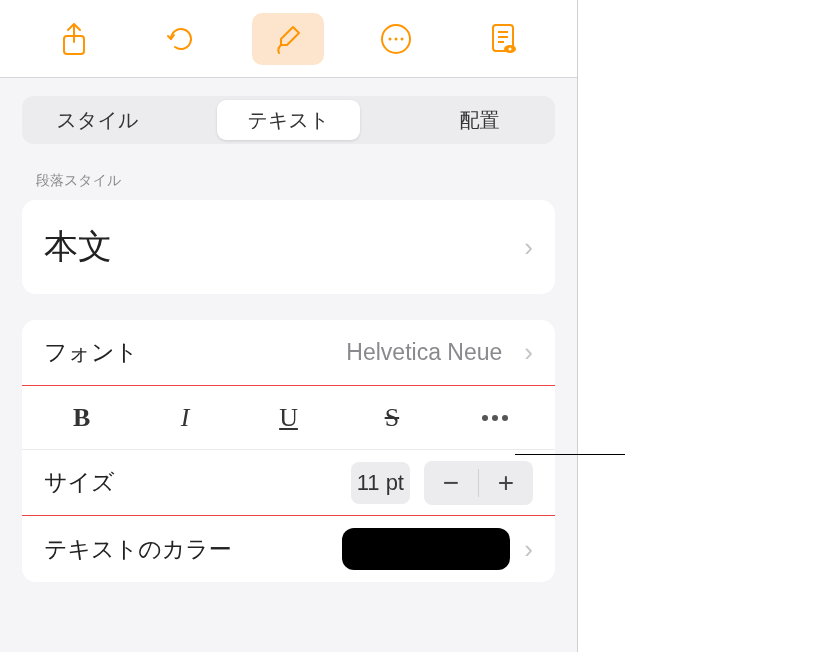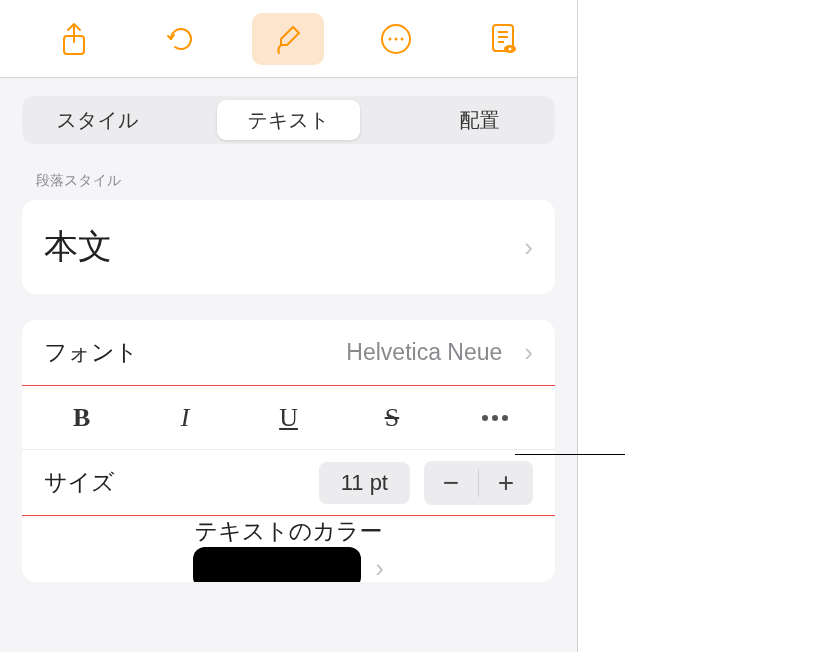--- a/index.html
+++ b/index.html
@@ -100,21 +100,21 @@
       margin-top: 26px;
     }
     .row {
       display: flex;
       align-items: center;
       justify-content: space-between;
       padding: 0 22px;
       height: 66px;
       border-bottom: 1px solid #ef4444;
     }
-    .row:last-child { border-bottom: none; flex-direction: column; }
+    .row:last-child { border-bottom: none; }
     .row-label {
       font-size: 23px;
       color: #222;
     }
     .row-value {
       font-size: 23px;
       color: #8a8a8e;
       margin-right: 8px;
     }
     .row-right {
@@ -148,21 +148,21 @@
     .more-dots {
       display: flex;
       gap: 4px;
     }
     .more-dots span {
       width: 6px; height: 6px; border-radius: 50%; background: #555;
     }
     .size-value-box {
       background: #ececee;
       border-radius: 8px;
-      padding: 8px 22px;
+      padding: 8px 6px;
       font-size: 22px;
       color: #333;
     }
     .stepper {
       display: flex;
       background: #ececee;
       border-radius: 8px;
       height: 44px;
       overflow: hidden;
     }

